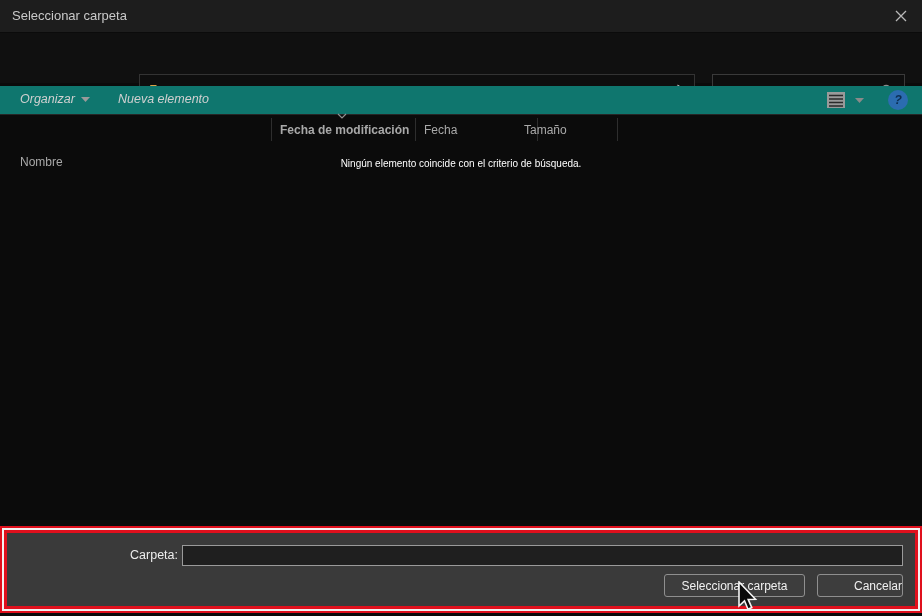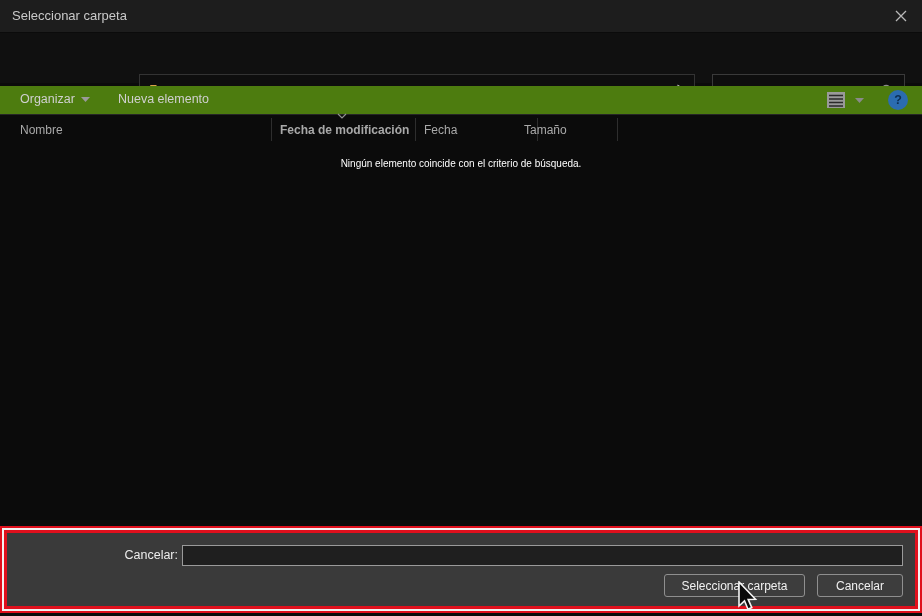--- a/index.html
+++ b/index.html
@@ -18,21 +18,21 @@
   .nav-btn { position:absolute; top:45px; width:26px; height:26px; display:flex;
     align-items:center; justify-content:center; font-size:17px; color:#e4e4e4; }
   .addrbar { position:absolute; left:139px; top:41px; width:556px; height:34px;
     background:#0e0e0e; border:1px solid #333; display:flex; align-items:center; }
   .crumb-text { font-size:12.5px; color:#d8d8d8; padding:0 6px; white-space:nowrap; }
   .searchbox { position:absolute; left:712px; top:41px; width:193px; height:33px;
     background:#0e0e0e; border:1px solid #3a3a3a; display:flex; align-items:center; }
   .search-ph { font-size:12.5px; color:#6f6f6f; padding-left:10px; flex:1; }
   
   .toolbar { position:absolute; left:0; top:86px; width:100%; height:29px;
-    background:#4d7c0f; border-bottom:1px solid #262626; }
+    background:#0f766e; border-bottom:1px solid #262626;font-style:italic; }
   .tool-item { position:absolute; top:6px; font-size:12.5px; color:#d0d0d0;
     display:flex; align-items:center; gap:6px; }
   
   .colheaders { position:absolute; left:0; top:118px; width:100%; height:24px; }
   .col-label { position:absolute; top:5px; font-size:12px; color:#a9a9a9; white-space:nowrap; }
   .col-sep { position:absolute; top:0; width:1px; height:23px; background:#2e2e2e; }
   .sort-caret { position:absolute; left:337px; top:-5px; }
   
   .empty-msg { position:absolute; left:0; top:158px; width:100%; text-align:center;
     font-size:10px; color:#ffffff; }
@@ -44,21 +44,21 @@
   .folder-label { position:absolute; left:60px; top:548px; width:118px;
     text-align:right; font-size:12.5px; color:#ededed; }
   .folder-input { position:absolute; left:182px; top:545px; width:721px; height:21px;
     background:#1f1f1f; border:1px solid #9a9a9a; color:#e6e6e6;
     font-family:"Liberation Sans", sans-serif; font-size:12px; padding:0 4px; outline:none; }
   .btn { position:absolute; top:574px; height:23px; background:#3d3d3d;
     border:1px solid #8f8f8f; border-radius:3px; color:#f0f0f0; font-size:12px;
     font-family:"Liberation Sans", sans-serif; display:flex; align-items:center;
     justify-content:center; }
   .btn-select { left:664px; width:141px; }
-  .btn-cancel { left:817px; width:86px; }
+  .btn-cancel { left:817px; width:86px;justify-content:flex-end; }
   .cursor { position:absolute; left:737px; top:581px; }
   .help-circle { position:absolute; right:14px; top:4px; width:20px; height:20px;
     border-radius:50%; background:#2b6cb0; display:flex; align-items:center;
     justify-content:center; font-size:12.5px; font-weight:bold; color:#0c2d52; }
   svg { display:block; }
 </style>
 </head>
 <body>
 
 <div class="dialog">
@@ -147,21 +147,21 @@
       <svg width="9" height="5" viewBox="0 0 9 5">
         <path d="M0,0 L9,0 L4.5,5 Z" fill="#8a8a8a"></path>
       </svg>
     </span>
     <span class="help-circle">
       <span>?</span>
     </span>
   </div>
 
   <div class="colheaders">
-    <span class="col-label" style="left:20px;">Nombre</span>
+    <span class="col-label" style="left:20px;margin-top:32px;">Nombre</span>
     <span class="col-sep" style="left:271px;"></span>
     <span class="sort-caret">
       <svg width="10" height="6" viewBox="0 0 10 6">
         <path d="M1,1 L5,5 L9,1" stroke="#8f8f8f" stroke-width="1.2" fill="none"></path>
       </svg>
     </span>
     <span class="col-label" style="left:280px;font-weight:bold;">Fecha de modificación</span>
     <span class="col-sep" style="left:415px;"></span>
     <span class="col-label" style="left:424px;">Fecha</span>
     <span class="col-sep" style="left:537px;"></span>
@@ -170,21 +170,21 @@
   </div>
 
   <div class="empty-msg">Ningún elemento coincide con el criterio de búsqueda.</div>
 
   <div class="hl-outer">
     <div class="hl-mid">
       <div class="hl-inner"></div>
     </div>
   </div>
 
-  <span class="folder-label">Cancelar:</span>
+  <span class="folder-label">Carpeta:</span>
   <input class="folder-input" type="text" value="" style="">
   <button class="btn btn-select">
     <span>Seleccionar carpeta</span>
   </button>
   <button class="btn btn-cancel">
     <span>Cancelar</span>
   </button>
 
   <span class="cursor">
     <svg width="22" height="32" viewBox="0 0 22 32">

